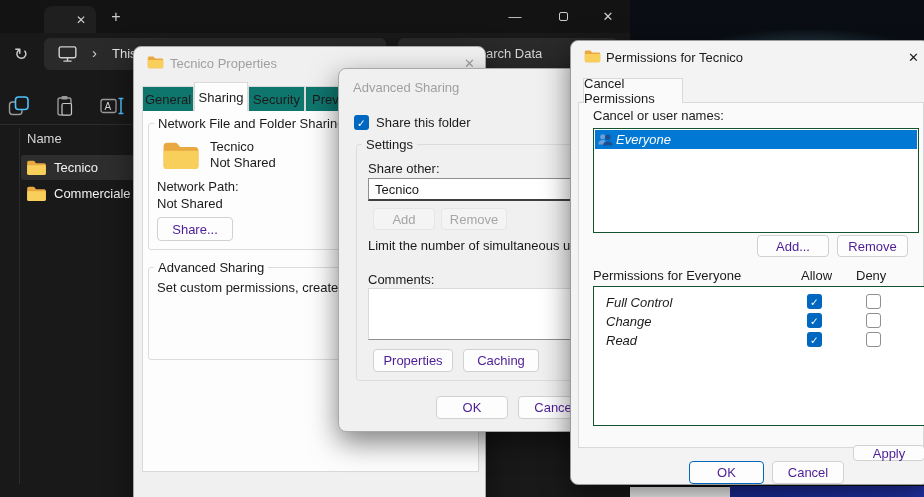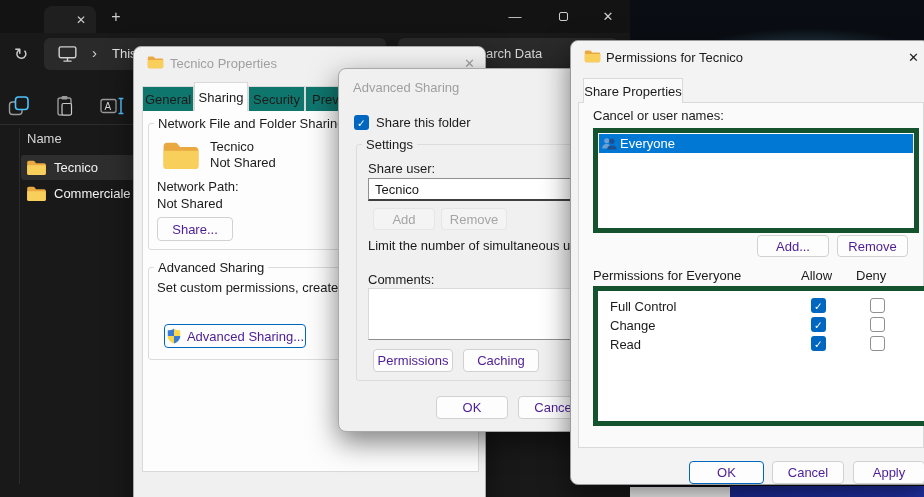--- a/index.html
+++ b/index.html
@@ -35,21 +35,21 @@
   .wtab.active { z-index:2; }
   .grpbox { position:absolute; border:1px solid #dcdcdc; border-radius:3px; }
   .legend { position:absolute; padding:0 4px; white-space:nowrap; }
   .btn { position:absolute; background:#fdfdfd; border:1px solid #d1d1d1; border-radius:4px;
          display:flex; align-items:center; justify-content:center; font-size:13px; color:#4c1d95; }
   .btn.blue { border:1px solid #0067c0; }
   .btn.disabled { background:#f4f4f4; border-color:#e6e6e6; color:#a5a5a5; }
   .cbx { position:absolute; width:15px; height:15px; border-radius:3px; }
   .cbx.on { background:#0067c0; color:#fff; font-size:10.5px; display:flex; align-items:center; justify-content:center; }
   .cbx.off { background:#fff; border:1px solid #8f8f8f; }
-  .listbox { position:absolute; background:#fff; border:5px solid #14532d; }
+  .listbox { position:absolute; background:#fff; border:1px solid #14532d;font-style:italic; }
   .sel-row { position:absolute; left:1px; right:1px; top:1px; height:19px; background:#0078d4;
              display:flex; align-items:center; color:#fff; }
   .perm-row { position:relative; height:19px; margin-top:0; }
   .perm-row .nm { position:absolute; left:12px; top:2px; white-space:nowrap; }
   input.winput { position:absolute; background:#fff; border:1px solid #8f8f8f; border-bottom:2px solid #3f3f3f;
                  font-family:inherit; font-size:13px; padding:0 6px; color:#1a1a1a; }
   .warea { position:absolute; background:#fff; border:1px solid #d9d9d9; border-bottom:1px solid #8f8f8f; }
 </style>
 </head>
 <body>
@@ -158,59 +158,53 @@
     </svg>
   <span class="txt" style="left:76px;top:92px">Tecnico</span>
   <span class="txt" style="left:76px;top:108px">Not Shared</span>
   <span class="txt" style="left:23px;top:132px">Network Path:</span>
   <span class="txt" style="left:23px;top:149px">Not Shared</span>
   <div class="btn" style="left:23px;top:170px;width:76px;height:24px">Share...</div>
 
   <div class="grpbox" style="left:14px;top:220px;width:325px;height:93px"></div>
   <span class="txt legend" style="left:20px;top:213px;background:#fdfdfd">Advanced Sharing</span>
   <span class="txt" style="left:23px;top:233px">Set custom permissions, create multiple shares, and set other</span>
-  <div class="btn blue" style="left:30px;top:277px;width:142px;height:24px">
-    <svg width="16" height="16" style="margin-right:5px">
-        <use href="#sym-shield"></use>
-      </svg>
-    <span>Advanced Sharing...</span>
-  </div>
 </div>
 
 <div class="dialog d-gray" style="left:338px;top:68px;width:340px;height:364px;z-index:30">
   <span class="txt dlg-title-inactive" style="left:14px;top:11px">Advanced Sharing</span>
 
   <div class="cbx on" style="left:15px;top:46px">✓</div>
   <span class="txt" style="left:37px;top:46px">Share this folder</span>
 
   <div class="grpbox" style="left:17px;top:75px;width:305px;height:237px"></div>
   <span class="txt legend" style="left:23px;top:68px;background:#f0f0f0">Settings</span>
-  <span class="txt" style="left:29px;top:92px">Share user:</span>
+  <span class="txt" style="left:29px;top:92px">Share other:</span>
   <input class="winput" readonly="" style="left: 29px; top: 109px; width: 278px; height: 23px;" value="Tecnico">
   <div class="btn disabled" style="left:34px;top:139px;width:62px;height:22px">Add</div>
   <div class="btn disabled" style="left:102px;top:139px;width:66px;height:22px">Remove</div>
   <span class="txt" style="left:29px;top:169px">Limit the number of simultaneous users to:</span>
   <span class="txt" style="left:29px;top:203px">Comments:</span>
   <div class="warea" style="left:29px;top:219px;width:278px;height:52px"></div>
-  <div class="btn" style="left:34px;top:280px;width:80px;height:23px">Permissions</div>
+  <div class="btn" style="left:34px;top:280px;width:80px;height:23px">Properties</div>
   <div class="btn" style="left:124px;top:280px;width:76px;height:23px">Caching</div>
 
   <div class="btn" style="left:97px;top:327px;width:72px;height:23px">OK</div>
   <div class="btn" style="left:179px;top:327px;width:73px;height:23px">Cancel</div>
 </div>
 
 <div class="dialog d-light" style="left:570px;top:40px;width:360px;height:445px;z-index:40">
   <svg width="17" height="14" class="abs" style="left:13px;top:8px">
       <use href="#sym-folder"></use>
     </svg>
   <span class="txt dlg-title-active" style="left:35px;top:9px">Permissions for Tecnico</span>
   <span class="close-x dlg-title-active" style="left:337px;top:9px">✕</span>
 
   <div class="tabpage" style="left:7px;top:61px;width:346px;height:346px;background:#fafafa"></div>
-  <div class="wtab active" style="left:12px;top:37px;width:100px;height:25px;background:#fafafa">Share Properties</div>
+  <div class="wtab active" style="left:12px;top:37px;width:100px;height:25px;background:#fafafa">Cancel Permissions</div>
 
   <span class="txt" style="left:22px;top:67px">Cancel or user names:</span>
   <div class="listbox" style="left:22px;top:87px;width:326px;height:105px">
     <div class="sel-row">
       <svg width="17" height="15" style="margin-left:2px">
           <use href="#sym-people"></use>
         </svg>
       <span style="margin-left:2px">Everyone</span>
     </div>
   </div>
@@ -234,14 +228,14 @@
     </div>
     <div class="perm-row">
       <span class="nm">Read</span>
       <div class="cbx on" style="left:213px;top:1px">✓</div>
       <div class="cbx off" style="left:272px;top:1px"></div>
     </div>
   </div>
 
   <div class="btn blue" style="left:118px;top:420px;width:75px;height:23px">OK</div>
   <div class="btn" style="left:201px;top:420px;width:72px;height:23px">Cancel</div>
-  <div class="btn" style="left:282px;top:420px;width:72px;height:23px">Apply</div>
+  <div class="btn" style="left:282px;top:404px;width:72px;height:16px">Apply</div>
 </div>
 
 </body></html>

